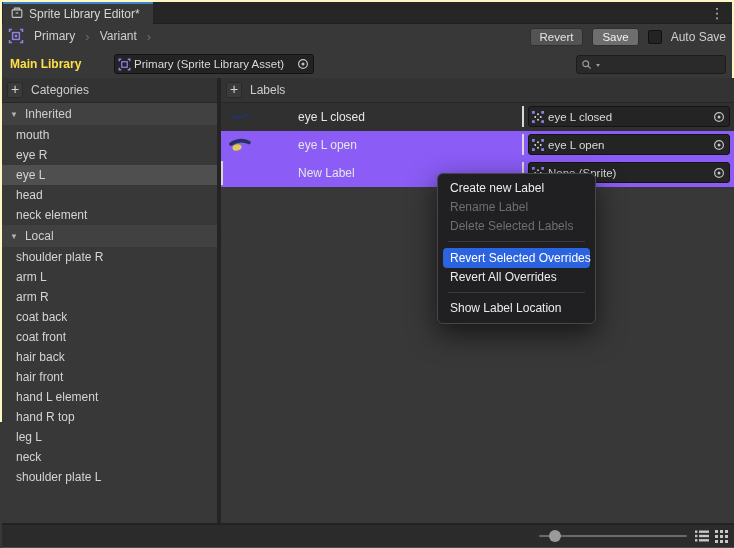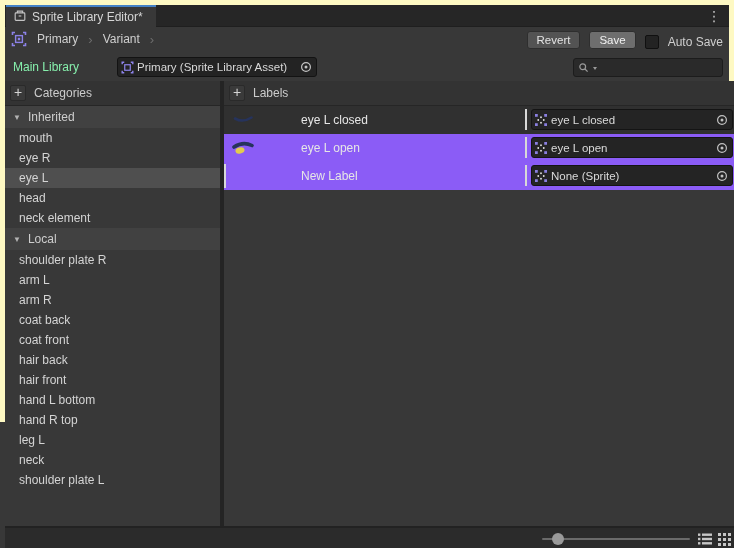--- a/index.html
+++ b/index.html
@@ -1,44 +1,44 @@
 <!DOCTYPE html>
 <html><head>
 <meta charset="utf-8">
 <style>
   * { box-sizing: border-box; margin: 0; padding: 0; }
   html,body { width:734px; height:548px; background:#383838; overflow:hidden;
     font-family:"Liberation Sans", sans-serif; font-size:12px; color:#d2d2d2;
     -webkit-font-smoothing:antialiased; }
   .window { position:relative; width:734px; height:422px; background:#383838;
-    border:5px solid #fef9c3; }
+    border:2px solid #fef9c3; }
 
   
   .tabstrip { position:absolute; top:0; left:0; right:0; height:22px; background:#262626;
     border-bottom:1px solid #1f1f1f; }
   .tab { position:absolute; left:1px; top:0; width:150px; height:22px; background:#383838;
     border-top:2px solid #4482c7; display:flex; align-items:center; gap:5px; padding:0 7px; }
   .tab-title { color:#d6d6d6; font-size:12px; white-space:nowrap; }
   .kebab { position:absolute; right:8px; top:2px; color:#c6c6c6; font-size:14px; line-height:18px;
     width:14px; text-align:center; cursor:pointer; }
 
   
   .toolbar { position:absolute; top:22px; left:0; right:0; height:26px; }
   .crumbs { position:absolute; left:6px; top:4px; display:flex; align-items:center; gap:6px; }
   .crumb { color:#cfcfcf; padding:1px 4px; }
   .crumb-sep { color:#6d6d6d; font-size:13px; }
-  .tool-right { position:absolute; right:6px; top:4px; display:flex; align-items:flex-end; gap:9px; height:18px; }
+  .tool-right { position:absolute; right:6px; top:4px; display:flex; align-items:center; gap:9px; height:18px; }
   .btn { background:#535353; border:1px solid #2e2e2e; border-radius:3px; color:#e4e4e4;
     font-size:11.5px; padding:1px 9px 2px; height:18px; line-height:14px; cursor:pointer; }
   .btn.lighter { background:#6e6e6e; color:#f2f2f2; }
   .checkbox { width:14px; height:14px; background:#232323; border:1px solid #101010; border-radius:2px; cursor:pointer; }
   .chk-label { color:#cfcfcf; }
 
   
-  .mainlib-label { position:absolute; left:8px; top:55px; color:#86efac; }
+  .mainlib-label { position:absolute; left:8px; top:55px; color:#fde047;font-weight:bold; }
   .object-field { position:absolute; left:112px; top:52px; width:200px; height:20px;
     background:#232323; border:1px solid #131313; border-radius:3px;
     display:flex; align-items:center; padding:0 3px; gap:3px; cursor:pointer; }
   .object-field .of-text { flex:1; font-size:11.5px; color:#d8d8d8; white-space:nowrap; overflow:hidden; }
   .picker { width:14px; height:14px; display:flex; align-items:center; justify-content:center; cursor:pointer; }
 
   .search-field { position:absolute; right:6px; top:53px; width:150px; height:19px;
     background:#2a2a2a; border:1px solid #1c1c1c; border-radius:3px;
     display:flex; align-items:center; padding:0 4px; gap:2px; }
 
@@ -204,21 +204,21 @@
       <span class="tri">▼</span>
       <span>Local</span>
     </div>
     <div class="cat-item">shoulder plate R</div>
     <div class="cat-item">arm L</div>
     <div class="cat-item">arm R</div>
     <div class="cat-item">coat back</div>
     <div class="cat-item">coat front</div>
     <div class="cat-item">hair back</div>
     <div class="cat-item">hair front</div>
-    <div class="cat-item">hand L bottom</div>
+    <div class="cat-item">hand L element</div>
     <div class="cat-item">hand R top</div>
     <div class="cat-item">leg L</div>
     <div class="cat-item">neck</div>
     <div class="cat-item">shoulder plate L</div>
   </div>
 
   <div class="scrollbar">
     <div class="scroll-arrow" style="top:2px;">▲</div>
     <div class="scroll-thumb"></div>
     <div class="scroll-arrow" style="bottom:4px;">▼</div>
@@ -305,20 +305,30 @@
         <span class="picker">
           <svg width="12" height="12" viewBox="0 0 12 12">
             <circle cx="6" cy="6" r="4.4" fill="none" stroke="#c2c2c2" stroke-width="1.2"></circle>
             <circle cx="6" cy="6" r="1.5" fill="#c2c2c2"></circle>
           </svg>
         </span>
       </span>
     </div>
   </div>
 
+  <div class="context-menu">
+    <div class="menu-item">Create new Label</div>
+    <div class="menu-item disabled">Rename Label</div>
+    <div class="menu-item disabled">Delete Selected Labels</div>
+    <div class="menu-sep"></div>
+    <div class="menu-item highlighted">Revert Selected Overrides</div>
+    <div class="menu-item">Revert All Overrides</div>
+    <div class="menu-sep"></div>
+    <div class="menu-item">Show Label Location</div>
+  </div>
 
   <div class="bottom-divider"></div>
   <div class="bottom-bar">
     <div class="slider-track">
       <div class="slider-knob"></div>
     </div>
     <div class="view-icons">
       <span class="view-icon">
         <svg width="14" height="12" viewBox="0 0 14 12">
           <rect x="0" y="0.5" width="2.4" height="2.4" fill="#c6c6c6"></rect>

